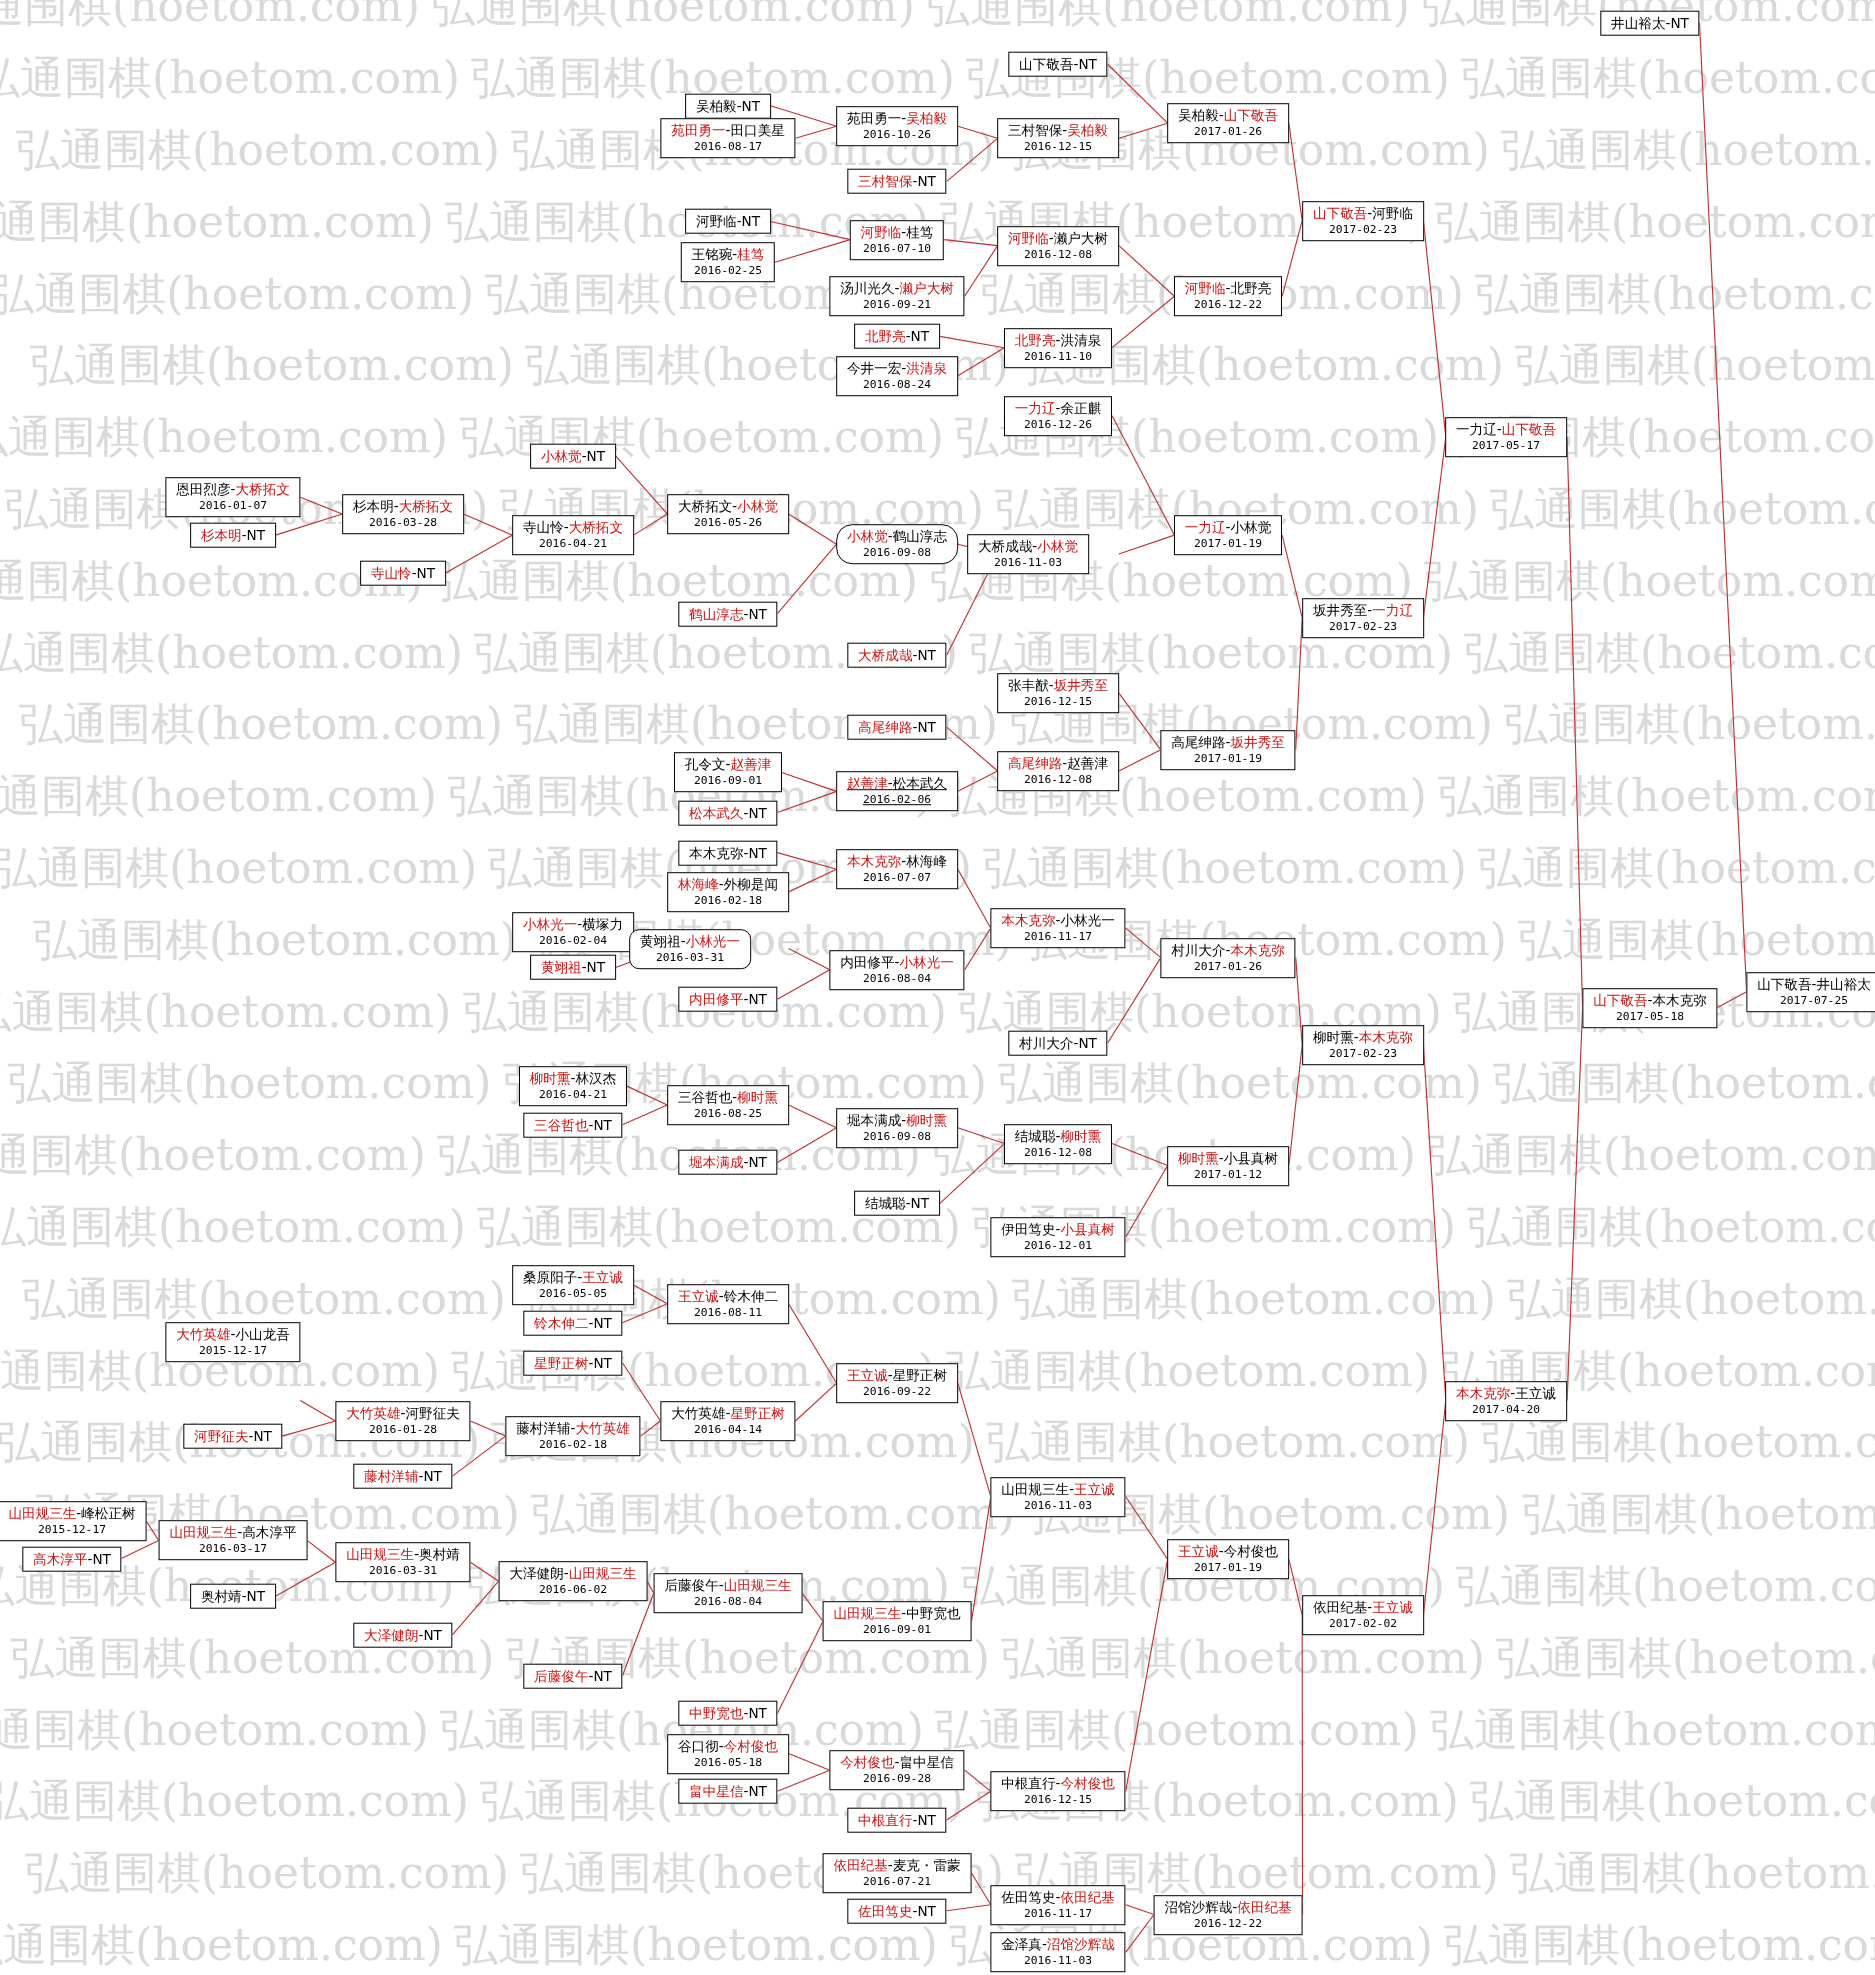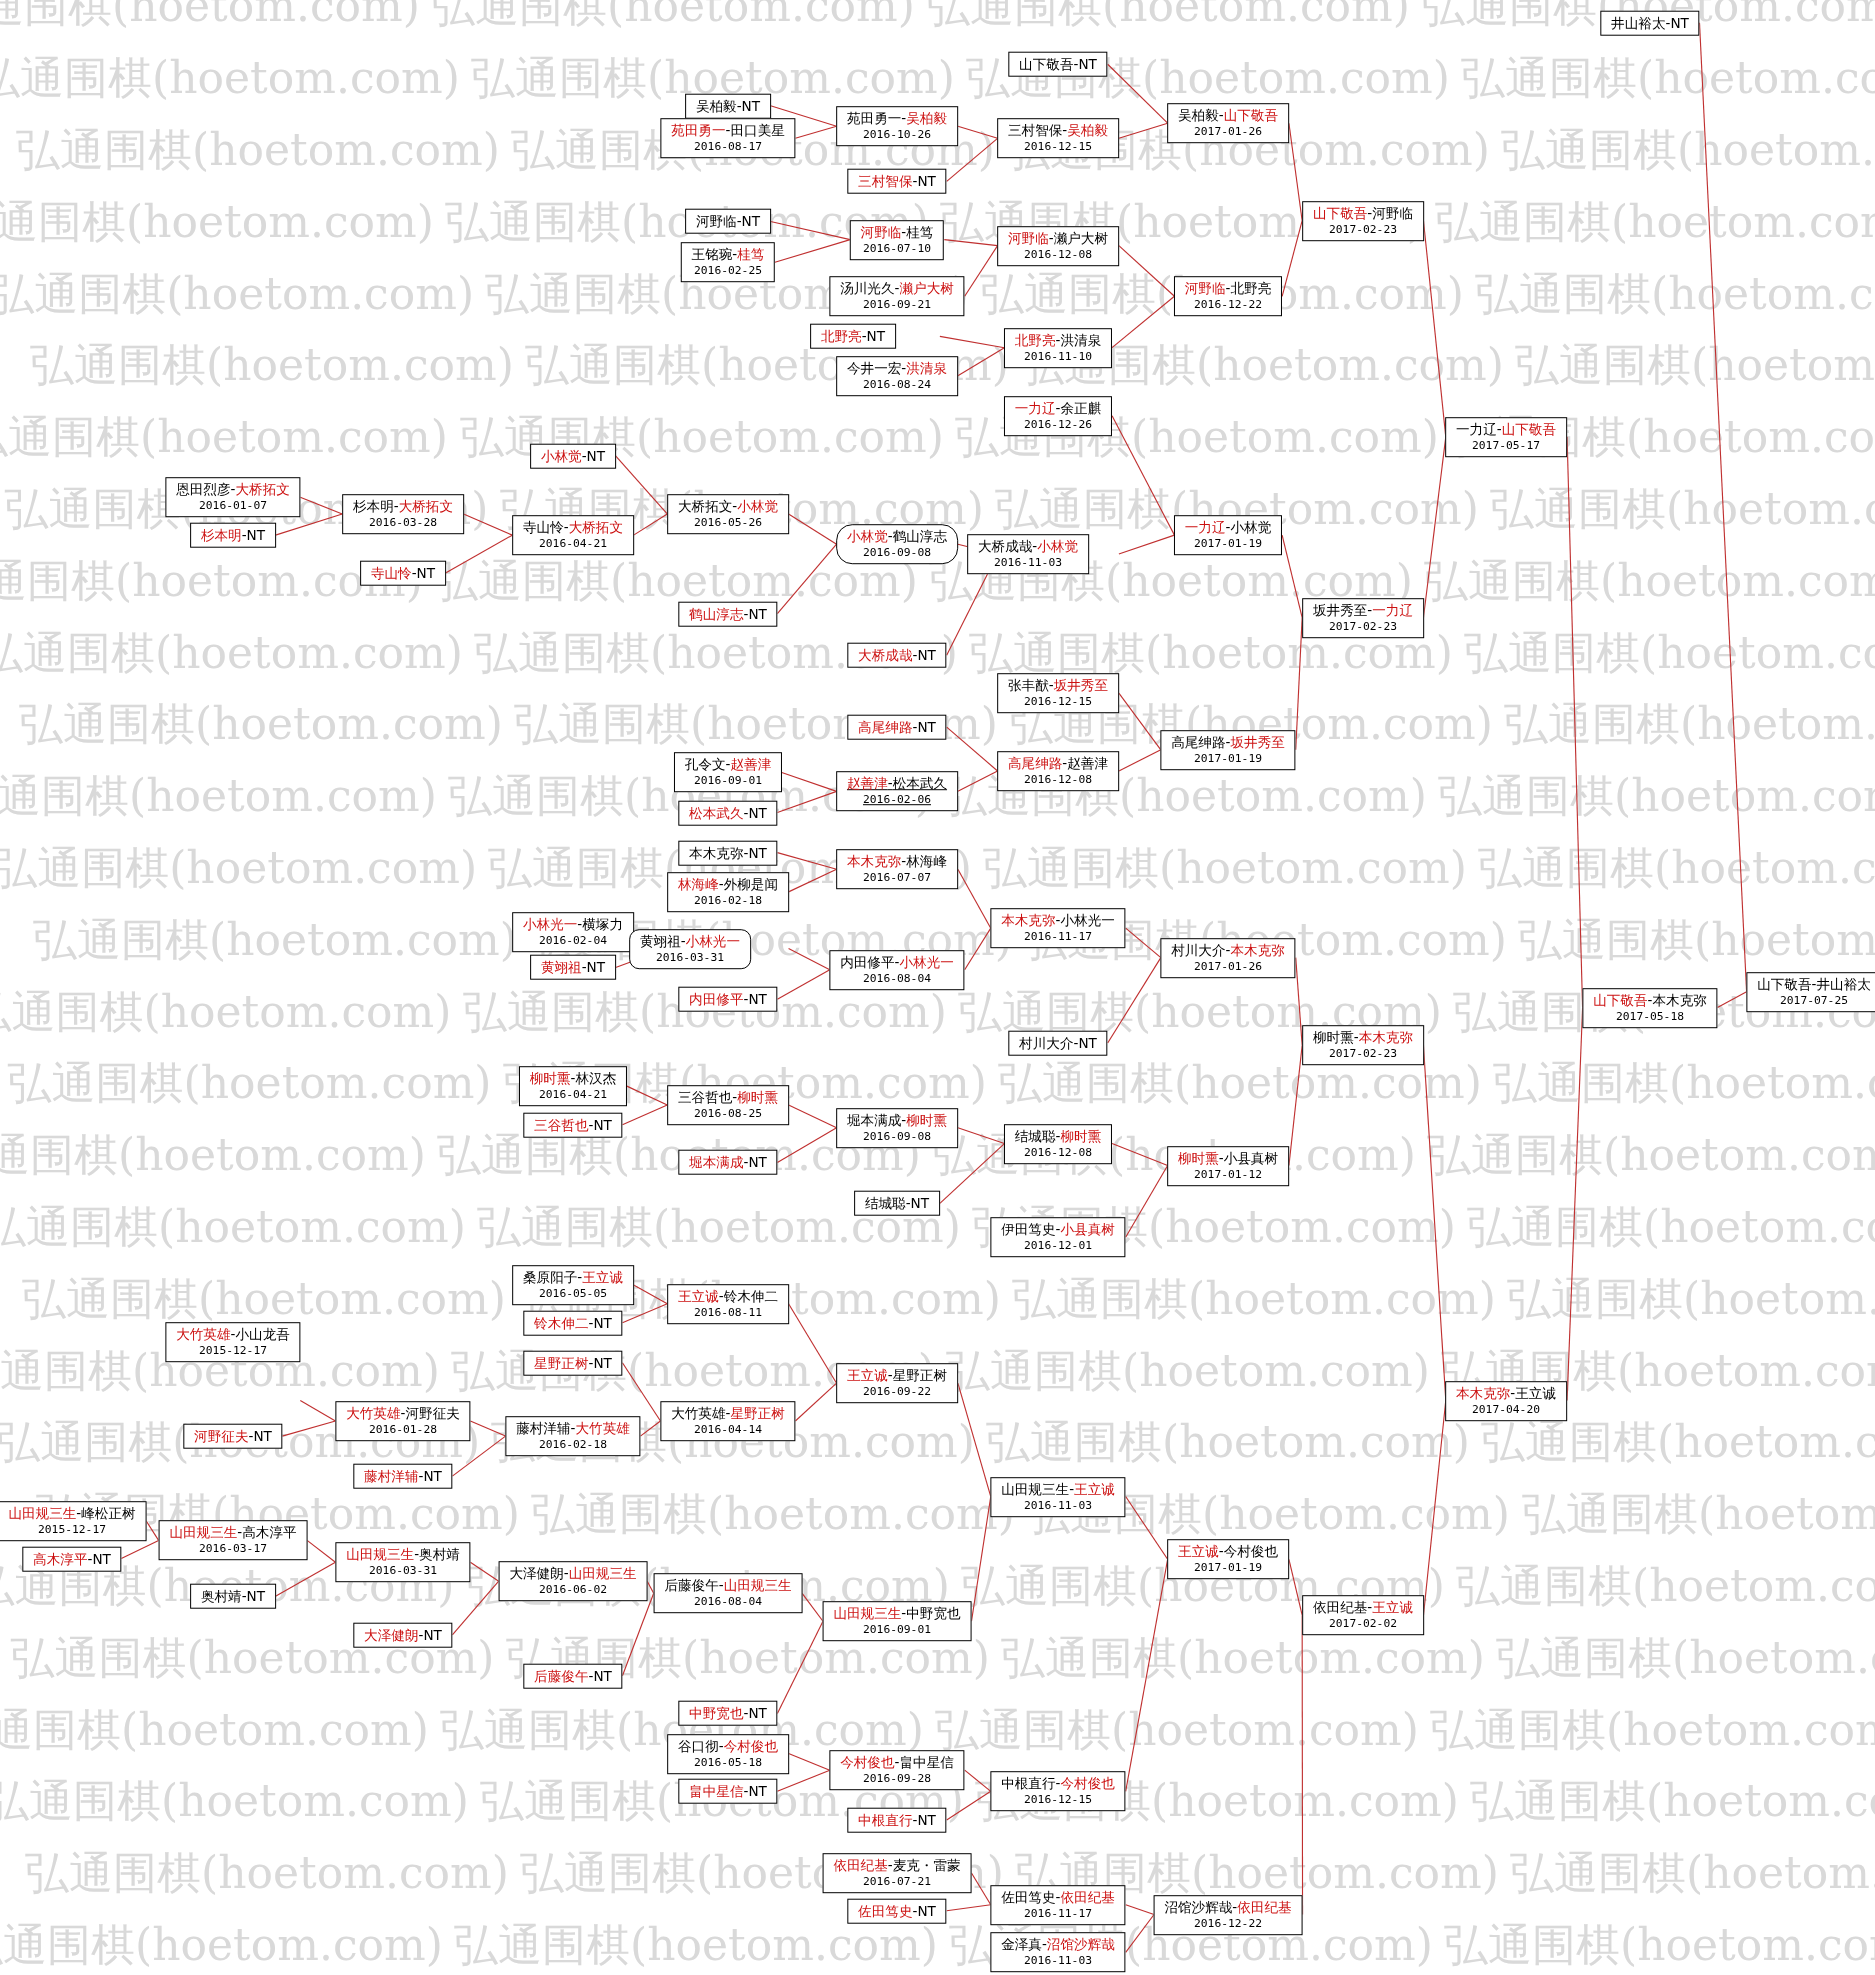--- a/index.html
+++ b/index.html
@@ -285,21 +285,21 @@
         <div class="l2">2017-02-23</div>
       </div>
       <div class="node" id="n-yukawa_seto" style="left: 897px; top: 296px;">
         <div class="l1"><span>汤川光久</span>-<span class="win">濑户大树</span></div>
         <div class="l2">2016-09-21</div>
       </div>
       <div class="node" id="n-kono_kitano" style="left: 1228px; top: 296px;">
         <div class="l1"><span class="win">河野临</span>-<span>北野亮</span></div>
         <div class="l2">2016-12-22</div>
       </div>
-      <div class="node" id="n-kitano_nt" style="left: 853px; top: 336px;">
+      <div class="node" id="n-kitano_nt" style="left: 897px; top: 336px;">
         <div class="l1"><span class="win">北野亮</span>-<span>NT</span></div>
       </div>
       <div class="node" id="n-kitano_hong" style="left: 1058px; top: 348px;">
         <div class="l1"><span class="win">北野亮</span>-<span>洪清泉</span></div>
         <div class="l2">2016-11-10</div>
       </div>
       <div class="node" id="n-imai_hong" style="left: 897px; top: 376px;">
         <div class="l1"><span>今井一宏</span>-<span class="win">洪清泉</span></div>
         <div class="l2">2016-08-24</div>
       </div>

